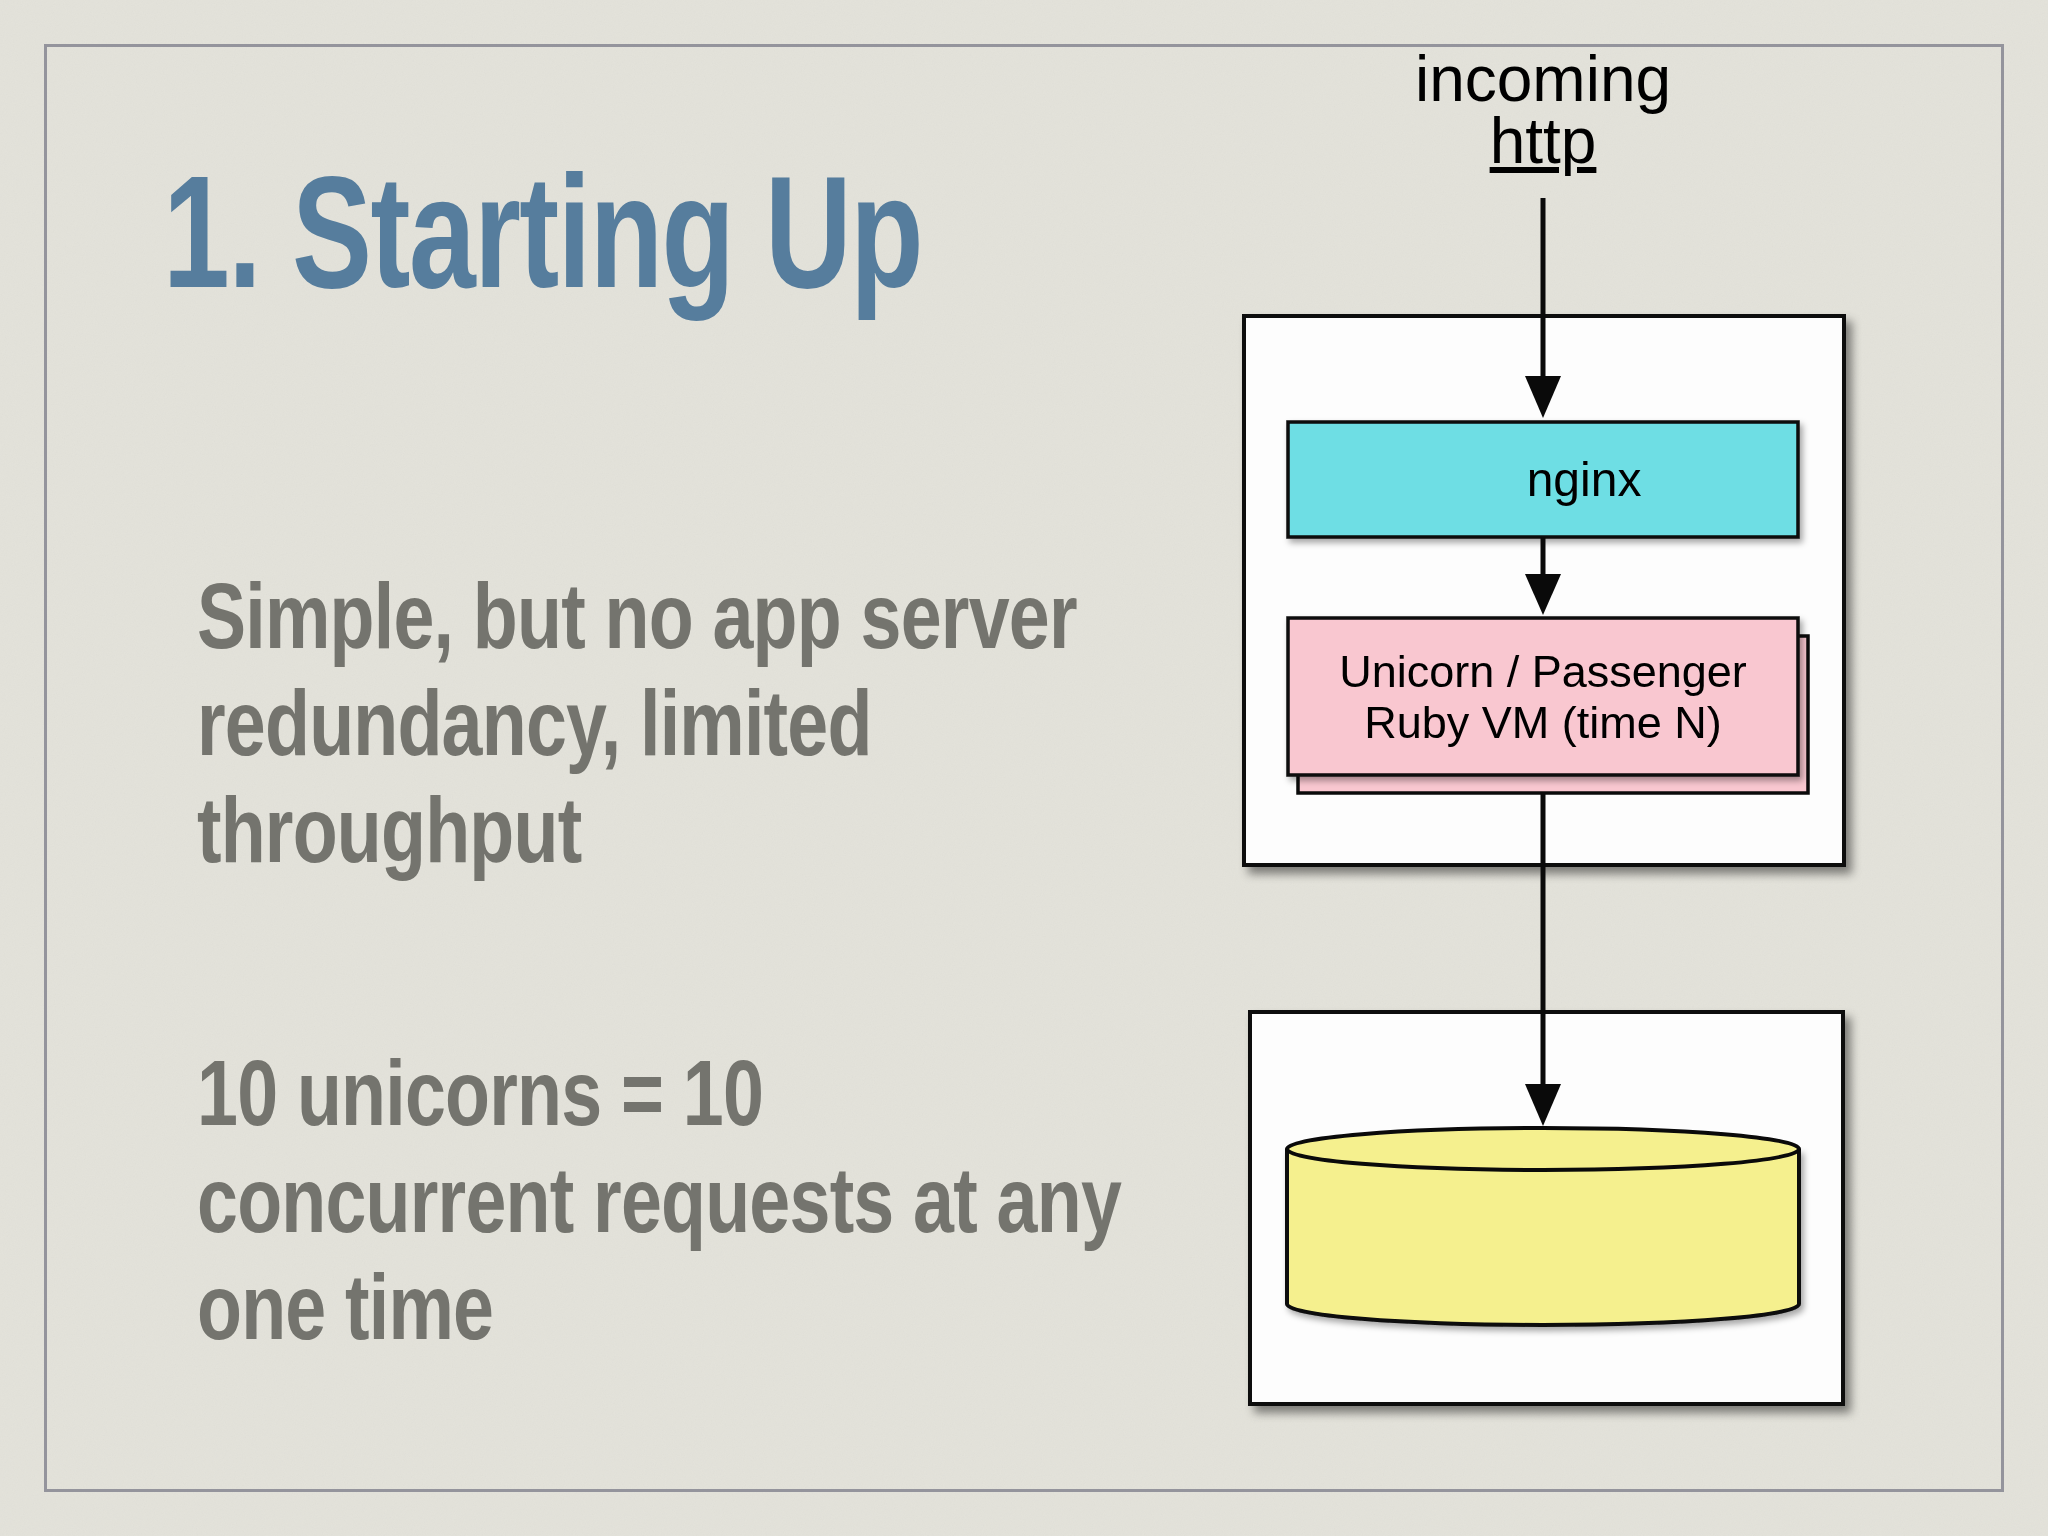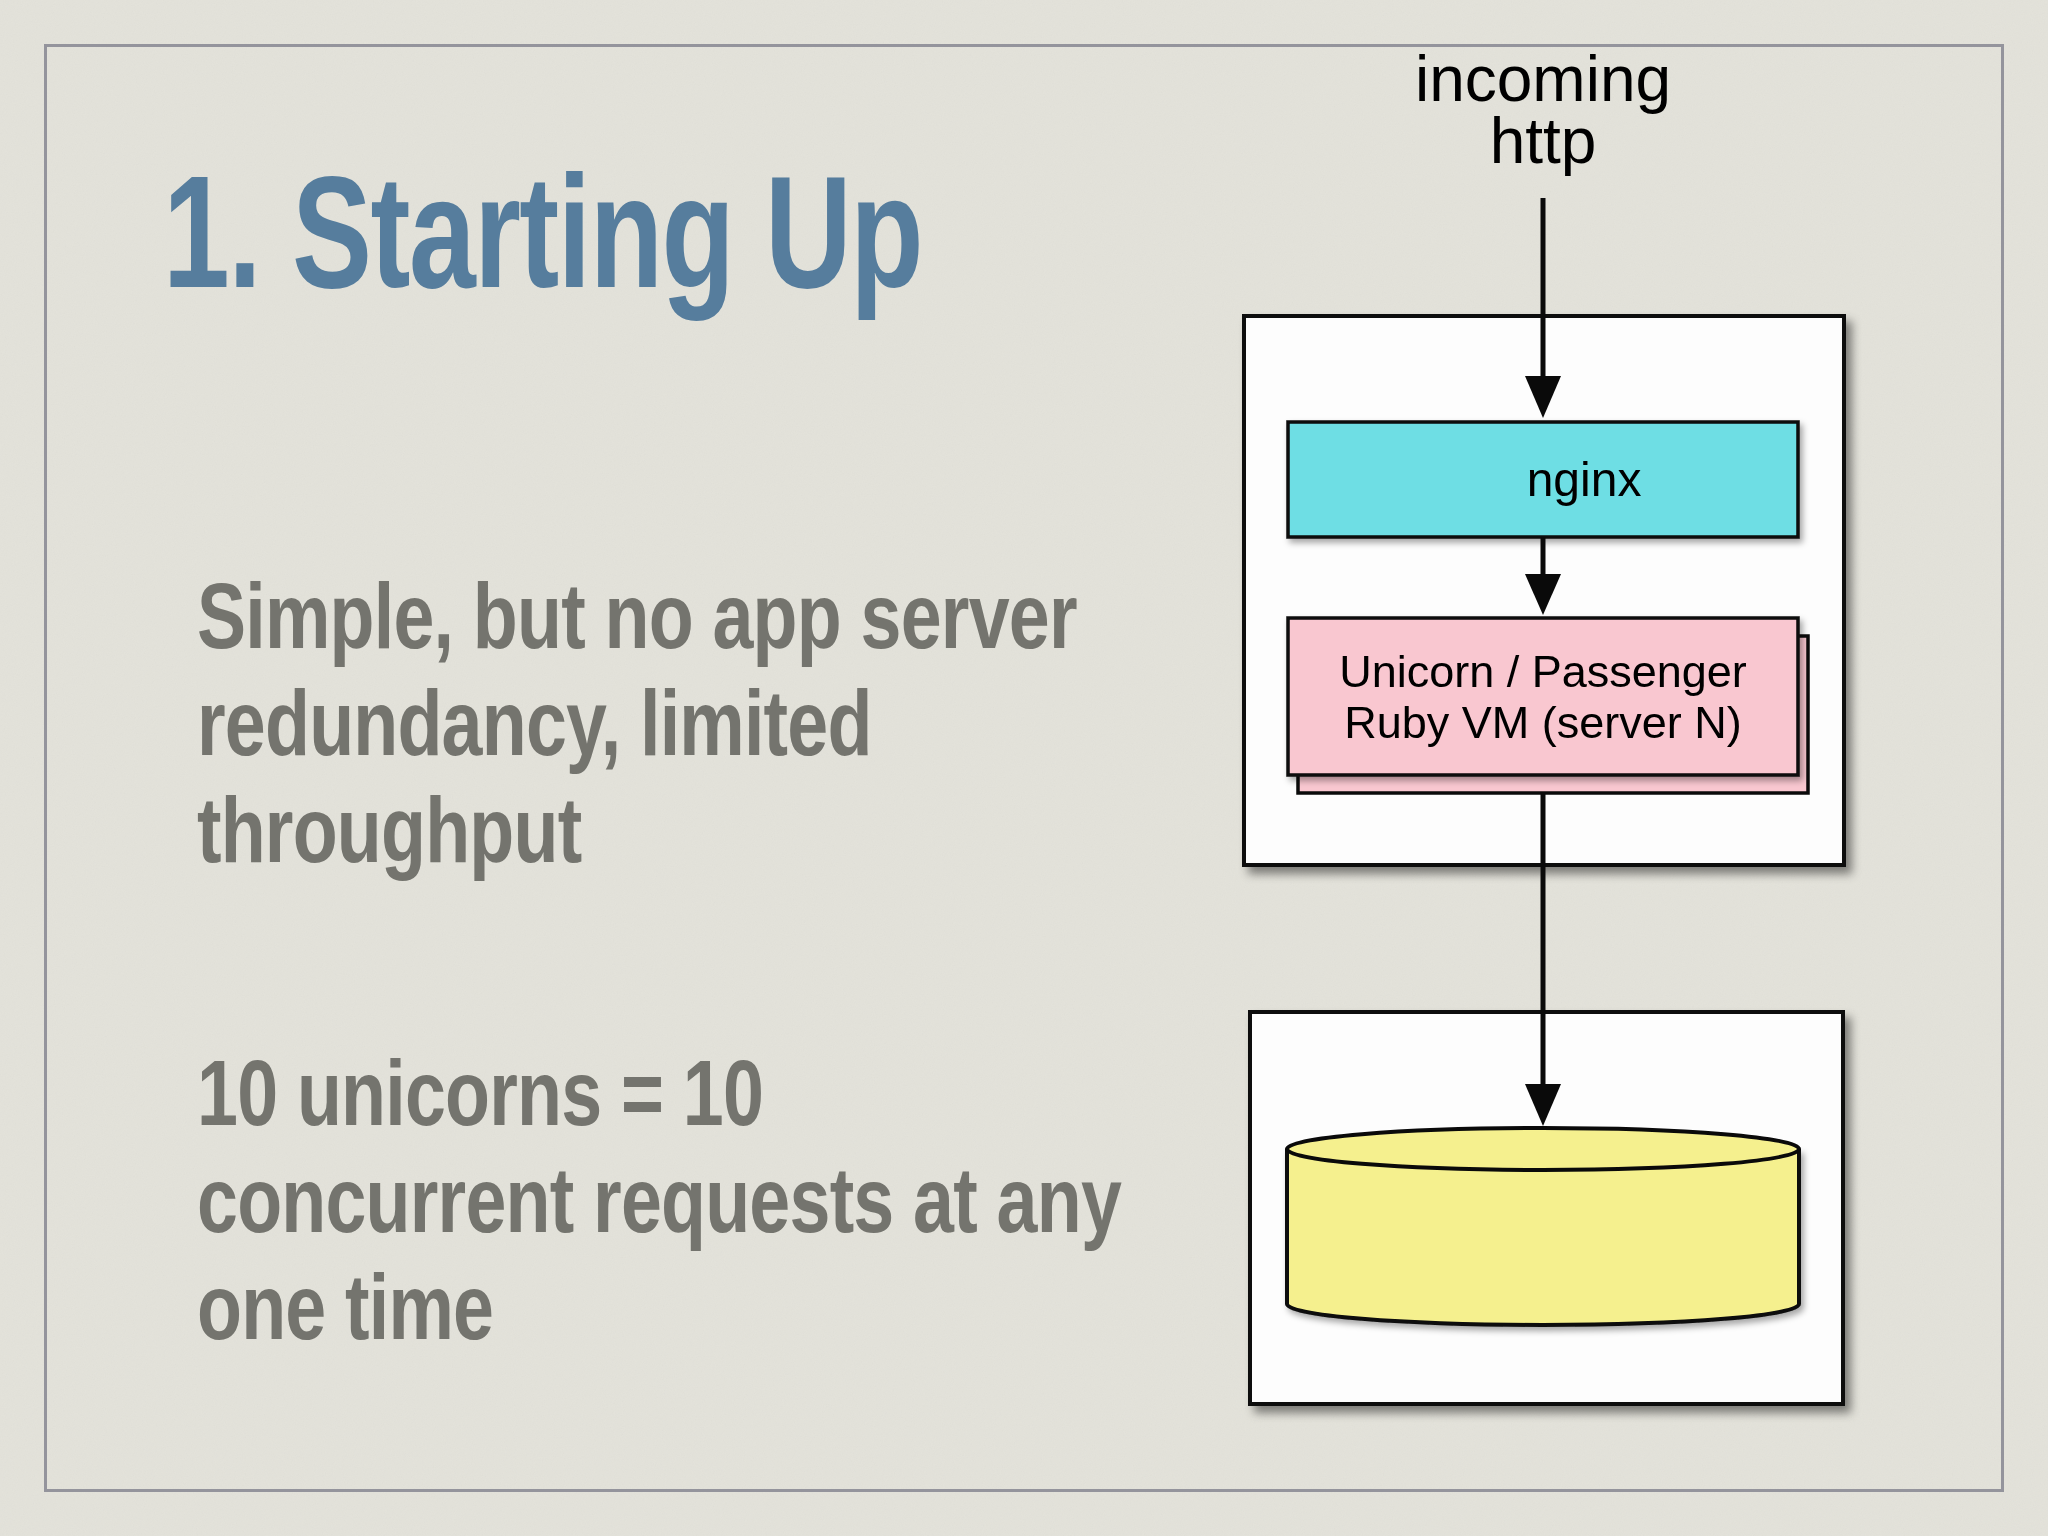--- a/index.html
+++ b/index.html
@@ -107,24 +107,24 @@
     </g>
 
     <g fill="#0a0a0a" stroke="#0a0a0a">
       <line x1="1543" y1="793" x2="1543" y2="1086" stroke-width="5"></line>
       <polygon points="1525,1084 1561,1084 1543,1126" stroke="none"></polygon>
     </g>
   </svg>
 
   <div class="diagram-label label-incoming">
     <span class="line" style="display:block;">incoming</span>
-    <span class="line" style="display:block;">http</span>
+    <span class="line" style="display:block;text-decoration:underline;">http</span>
   </div>
 
   <div class="diagram-label label-nginx">nginx</div>
 
   <div class="diagram-label label-app">
     <span class="line">Unicorn / Passenger</span>
-    <span class="line">Ruby VM (server N)</span>
+    <span class="line">Ruby VM (time N)</span>
   </div>
 
 
 </div>
 
 </body></html>

